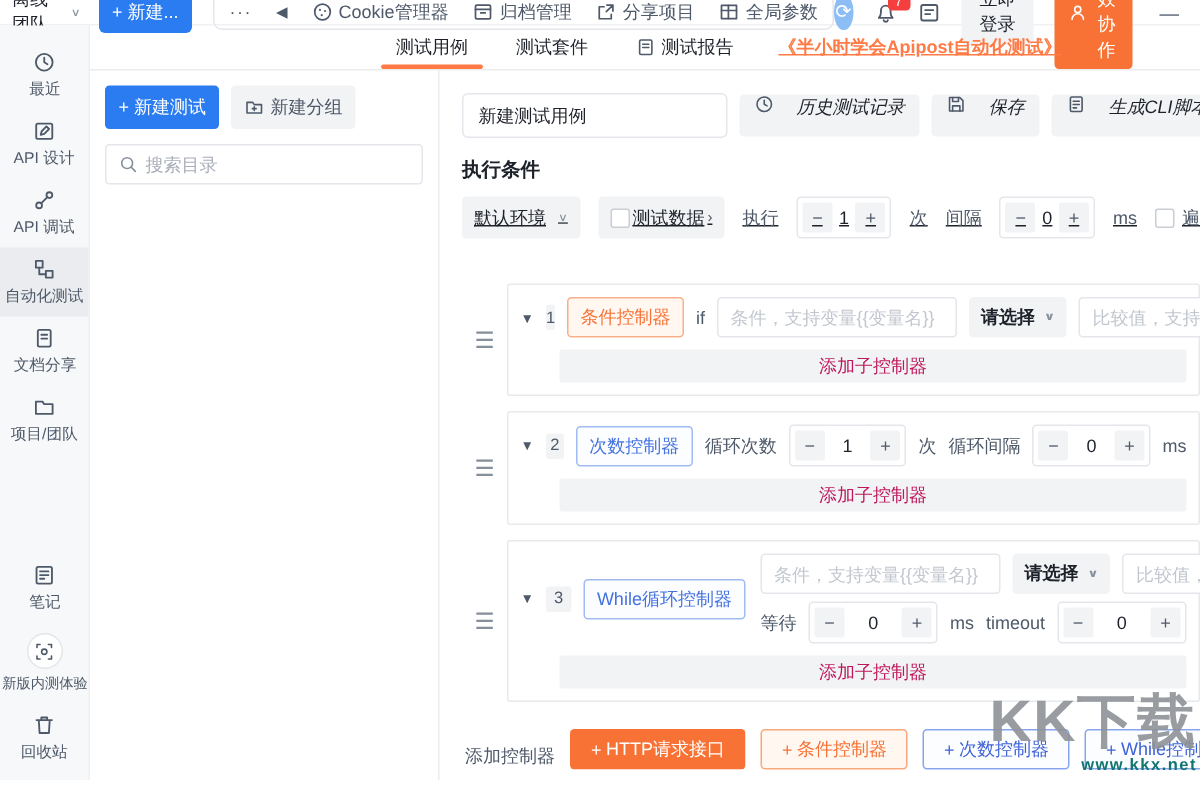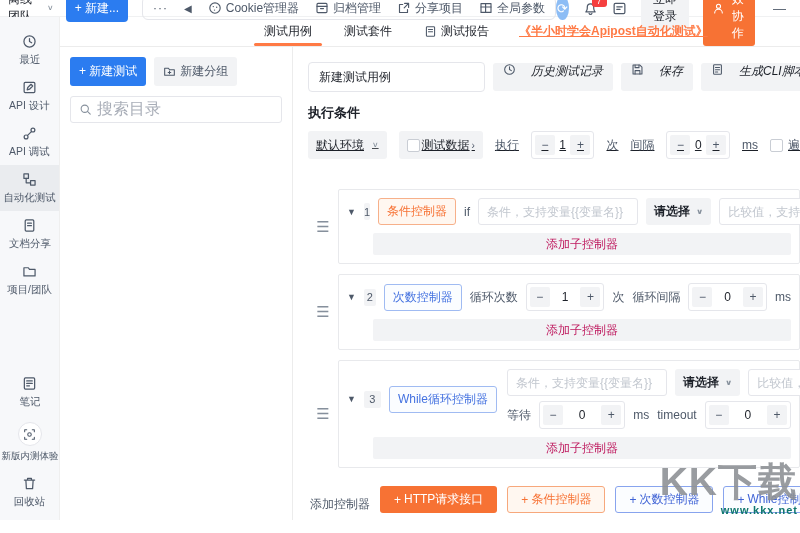--- a/index.html
+++ b/index.html
@@ -45,21 +45,21 @@
   .tab .tabic { color:#4e5969; }
   .tutorial { display:flex; align-items:center; margin-left:14px; color:#ff7a45; text-decoration:underline; font-weight:bold; white-space:nowrap; cursor:pointer; }
 
   
   .workspace { flex:1; display:flex; min-height:0; }
   .leftpanel { width:233px; border-right:1px solid #ececec; padding:10px; }
   .lp-btns { display:flex; gap:8px; margin-bottom:10px; }
   .btn-blue-sm { background:#2b7cf0; color:#fff; border:none; border-radius:3px; padding:6px 9px; font-size:12px; white-space:nowrap; }
   .btn-gray-sm { background:#f2f3f5; color:#4e5969; border:none; border-radius:3px; padding:6px 9px; font-size:12px; display:flex; align-items:center; gap:4px; white-space:nowrap; }
   .searchbox { display:flex; align-items:center; gap:5px; border:1px solid #e5e6eb; border-radius:3px; height:27px; padding:0 8px; color:#86909c; }
-  .searchbox input { border:none; outline:none; flex:1; font-size:16px; min-width:0; font-family:Liberation Mono, monospace; }
+  .searchbox input { border:none; outline:none; flex:1; font-size:12px; min-width:0; font-family:Liberation Sans, sans-serif; }
   .searchbox input::placeholder { color:#a9aeb8; }
 
   .main { flex:1; min-width:0; position:relative; padding:15px 0 0 15px; overflow:hidden; }
   .head-row { display:flex; align-items:center; gap:8px; margin-bottom:12px; white-space:nowrap; }
   .name-input { width:272px; height:30px; border:1px solid #e5e6eb; border-radius:4px; padding:0 10px; font-size:12px; color:#1d2129; font-family:inherit; outline:none; }
   .hbtn { background:#f2f3f5; border:none; border-radius:3px; height:28px; padding:0 10px; font-size:12px; color:#1d2129; display:flex; align-items:flex-start; gap:15px; white-space:nowrap;font-style:italic; }
   .hbtn .bic { color:#4e5969; }
 
   .sec-title { font-size:13px; font-weight:bold; margin:2px 0 9px; }
   .exec-row { display:flex; align-items:center; gap:12px; white-space:nowrap; margin-bottom:30px;text-decoration:underline; }

